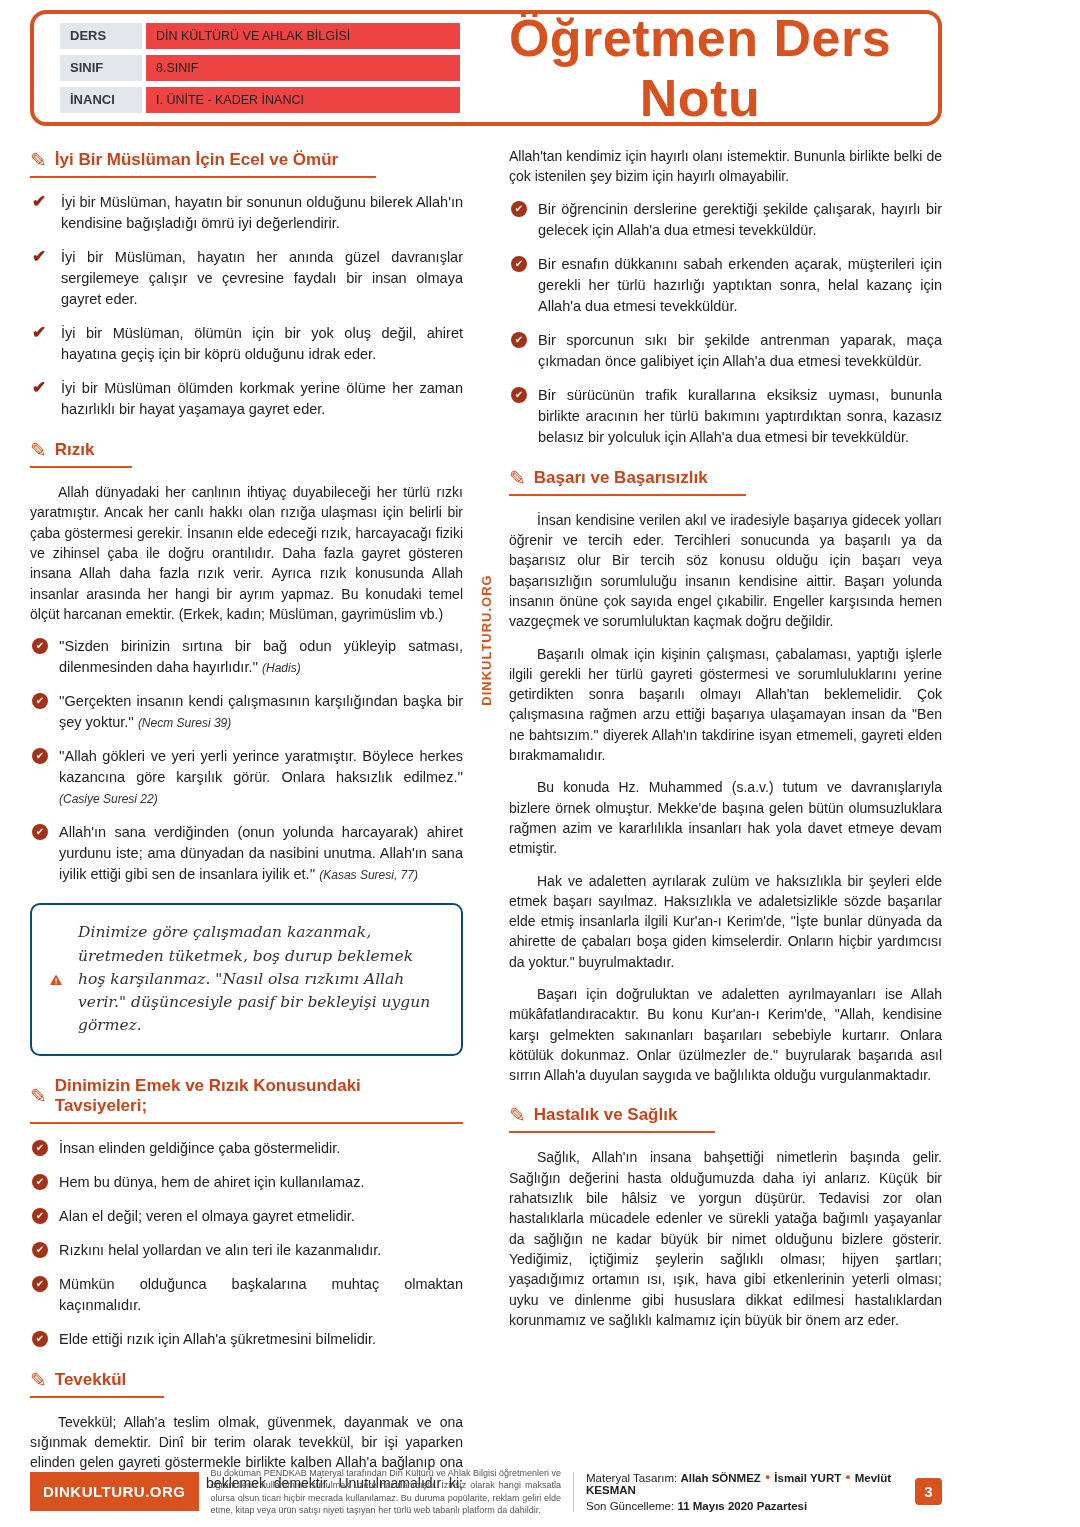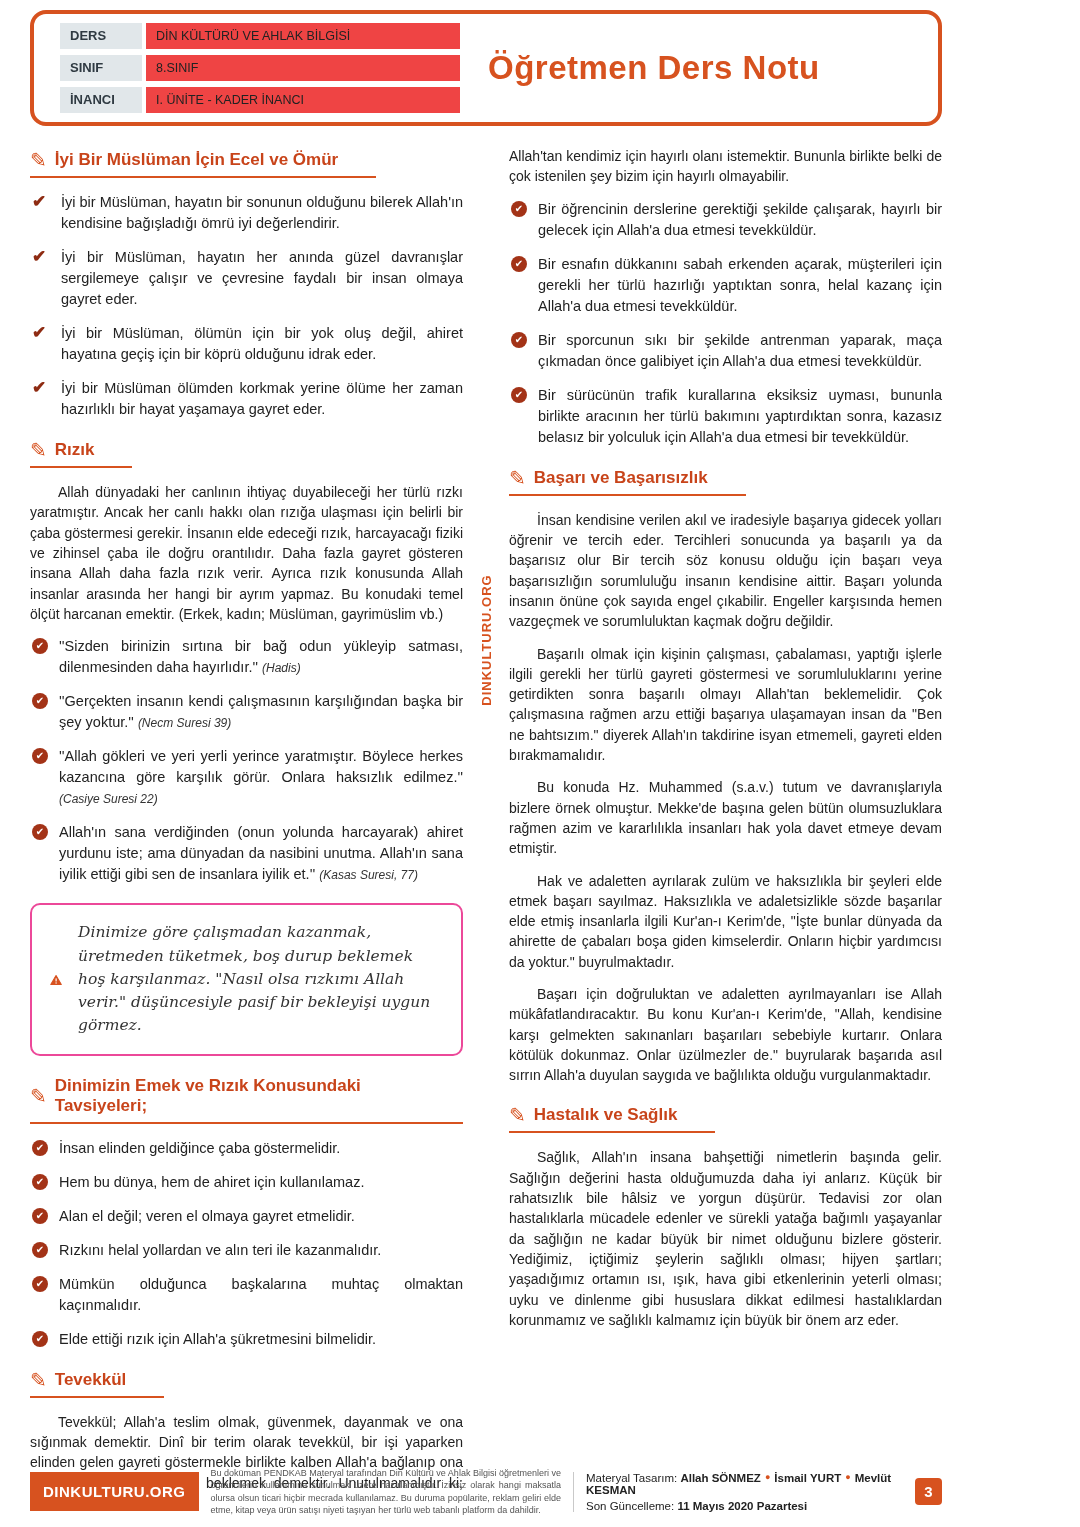--- a/index.html
+++ b/index.html
@@ -23,22 +23,22 @@
   .meta-row { display:flex; gap:4px; }
   .meta-label {
     flex:0 0 82px; background:#e1e7ea; color:#2f3a42;
     font-weight:bold; font-size:13px; padding:5px 10px;
   }
   .meta-value {
     flex:1; background:#ef4444; color:#222;
     font-size:12.5px; padding:6px 10px;
   }
   .doc-title {
-    flex:1; text-align:left; color:#d7521f;
-    font-size:33px; font-weight:bold; letter-spacing:0.5px;
+    flex:1; text-align:center; color:#d7521f;
+    font-size:52px; font-weight:bold; letter-spacing:0.5px;
   }
 
   
   .cols { display:flex; gap:46px; margin-top:20px; }
   .col { flex:1; min-width:0; }
 
   .sec {
     display:flex; align-items:center; gap:8px;
     color:#c8441a; font-size:17px; font-weight:bold;
     border-bottom:2px solid #d7521f; padding:0 38px 6px 0;
@@ -61,21 +61,21 @@
   }
   .badge {
     flex:0 0 16px; width:16px; height:16px; margin-top:2px;
     border-radius:50%; background:#a33317; color:#fff;
     font-size:10px; line-height:16px; text-align:center;
   }
   .itext { flex:1; font-size:14.5px; line-height:1.45; text-align:justify; }
   .src { font-style:italic; font-size:12px; color:#333; }
 
   .warn {
-    border:2px solid #ec4899; border-radius:10px;
+    border:2px solid #0c4a6e; border-radius:10px;
     display:flex; align-items:center; gap:16px;
     padding:16px 18px; margin:18px 0 8px 0;
   }
   .warn-text {
     font-family:"DejaVu Serif", serif; font-style:italic;
     font-size:15.5px; line-height:1.5; color:#333;
   }
 
   .watermark {
     position:absolute; left:50%; top:640px;

